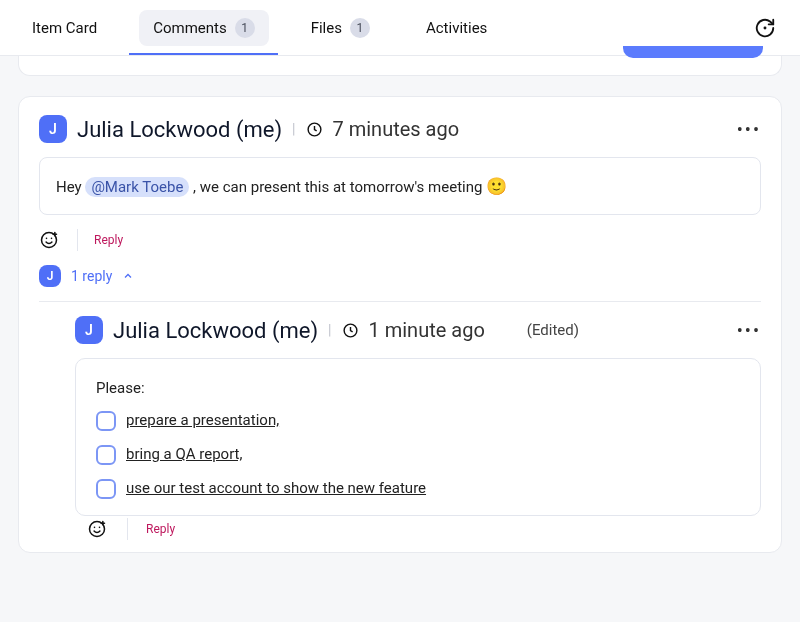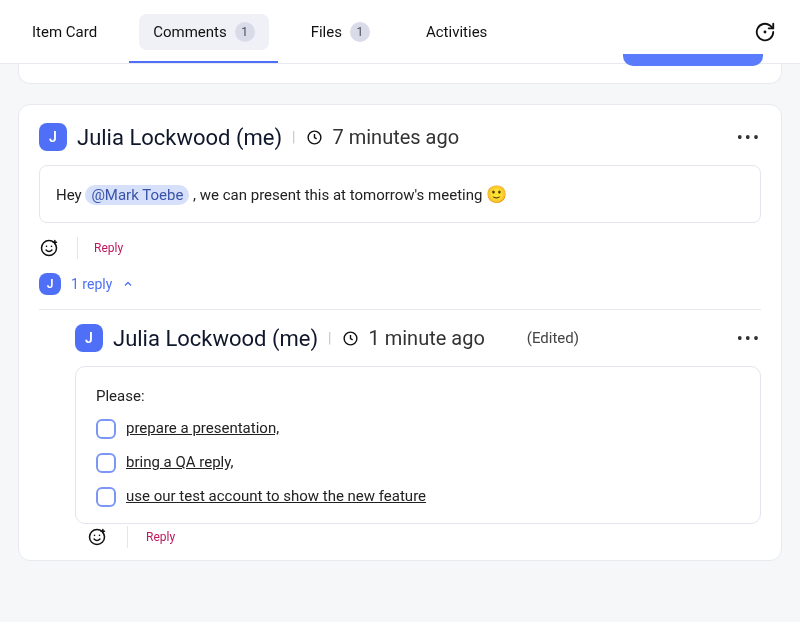--- a/index.html
+++ b/index.html
@@ -8,21 +8,21 @@
   background: #f6f7f9;
   color: #111;
   width: 800px;
   height: 622px;
   overflow: hidden;
 }
 
 
 .tabs-row {
   background: #fff;
-  height: 64px;
+  height: 56px;
   display: flex;
   align-items: center;
   padding: 0 18px;
   border-bottom: 1px solid #e8eaef;
   position: relative;
 }
 .tab {
   display: flex;
   align-items: center;
   gap: 8px;
@@ -305,21 +305,21 @@
       </div>
 
       <div class="reply-body">
         <div>Please:</div>
         <div class="check-row">
           <span class="checkbox"></span>
           <span>prepare a presentation,</span>
         </div>
         <div class="check-row">
           <span class="checkbox"></span>
-          <span>bring a QA reply,</span>
+          <span>bring a QA report,</span>
         </div>
         <div class="check-row">
           <span class="checkbox"></span>
           <span>use our test account to show the new feature</span>
         </div>
       </div>
 
       <div class="reply-actions">
         <span class="react-btn">
           <svg width="20" height="20" viewBox="0 0 24 24" fill="none" stroke="#111" stroke-width="1.8" stroke-linecap="round">

